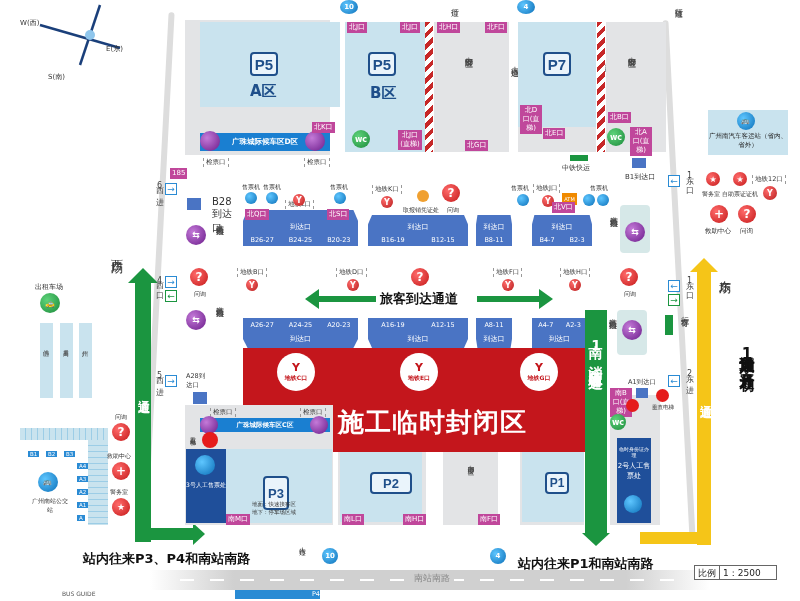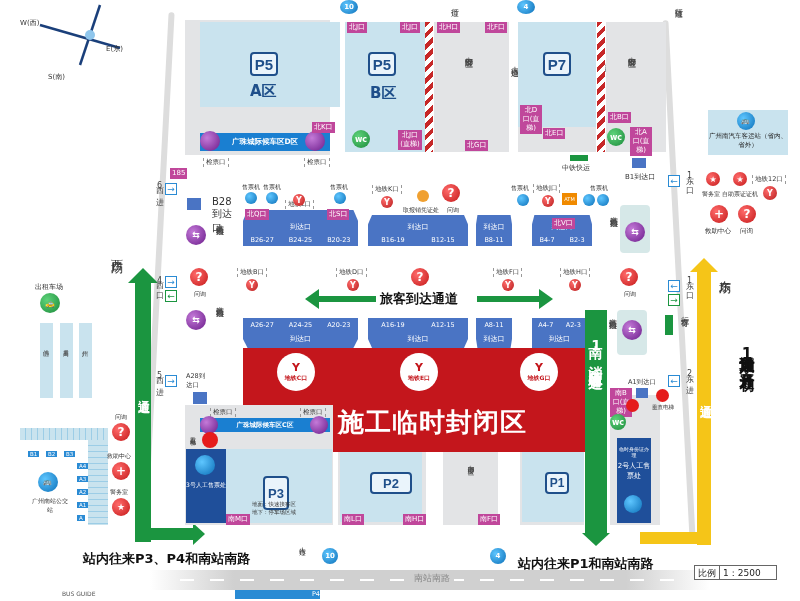--- a/index.html
+++ b/index.html
@@ -241,21 +241,21 @@
 <div class="circ tk" style="left:597px;top:194px;width:12px;height:12px"></div>
 <span class="lbl" style="left:590px;top:184px;font-size:6px">售票机</span>
 
 <div class="arr" style="left:532px;top:215px;width:60px;height:31px">
   <span class="cap" style="top:7px;font-size:7px">到达口</span>
   <div class="gates" style="bottom:2px">
     <span>B4-7</span>
     <span>B2-3</span>
   </div>
 </div>
-<span class="tag" style="left:552px;top:218px">北V口</span>
+<span class="tag" style="left:552px;top:202px">北V口</span>
 
 <div class="abs" style="left:620px;top:205px;width:30px;height:48px;background:#d6e8e8;border-radius:4px"></div>
 <div class="circ gate" style="left:625px;top:222px;width:20px;height:20px">⇆</div>
 <div class="vtxt" style="left:607px;top:210px">高铁检票口</div>
 
 <div class="circ q" style="left:190px;top:268px;width:18px;height:18px">?</div>
 <span class="lbl" style="left:194px;top:290px;font-size:6px">问询</span>
 <span class="mlbl" style="left:237px;top:268px">地铁B口</span>
 <div class="circ metro" style="left:246px;top:279px;width:12px;height:12px">Y</div>
 <span class="mlbl" style="left:336px;top:268px">地铁D口</span>

